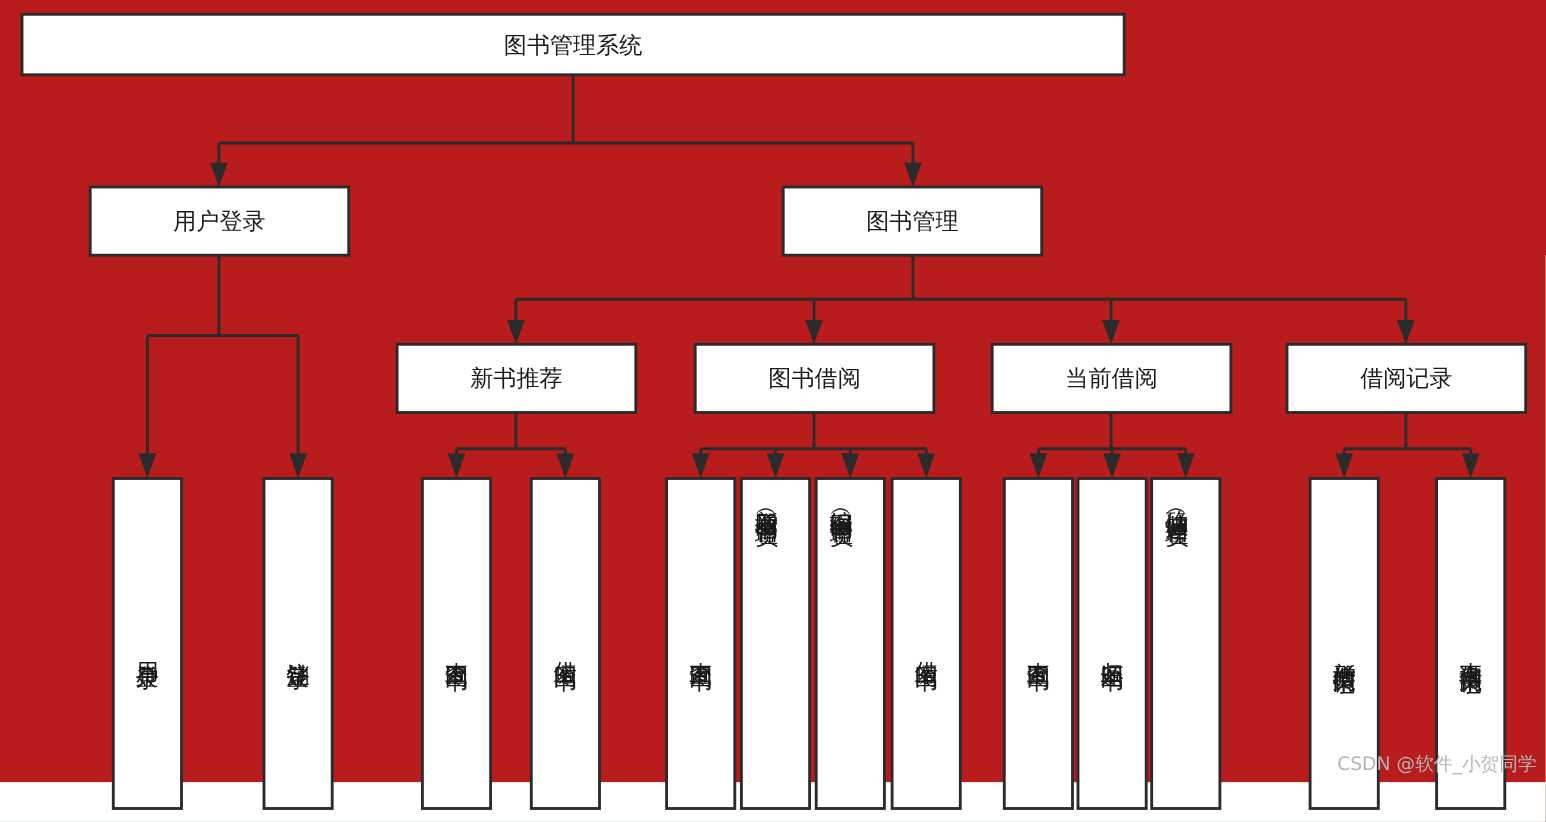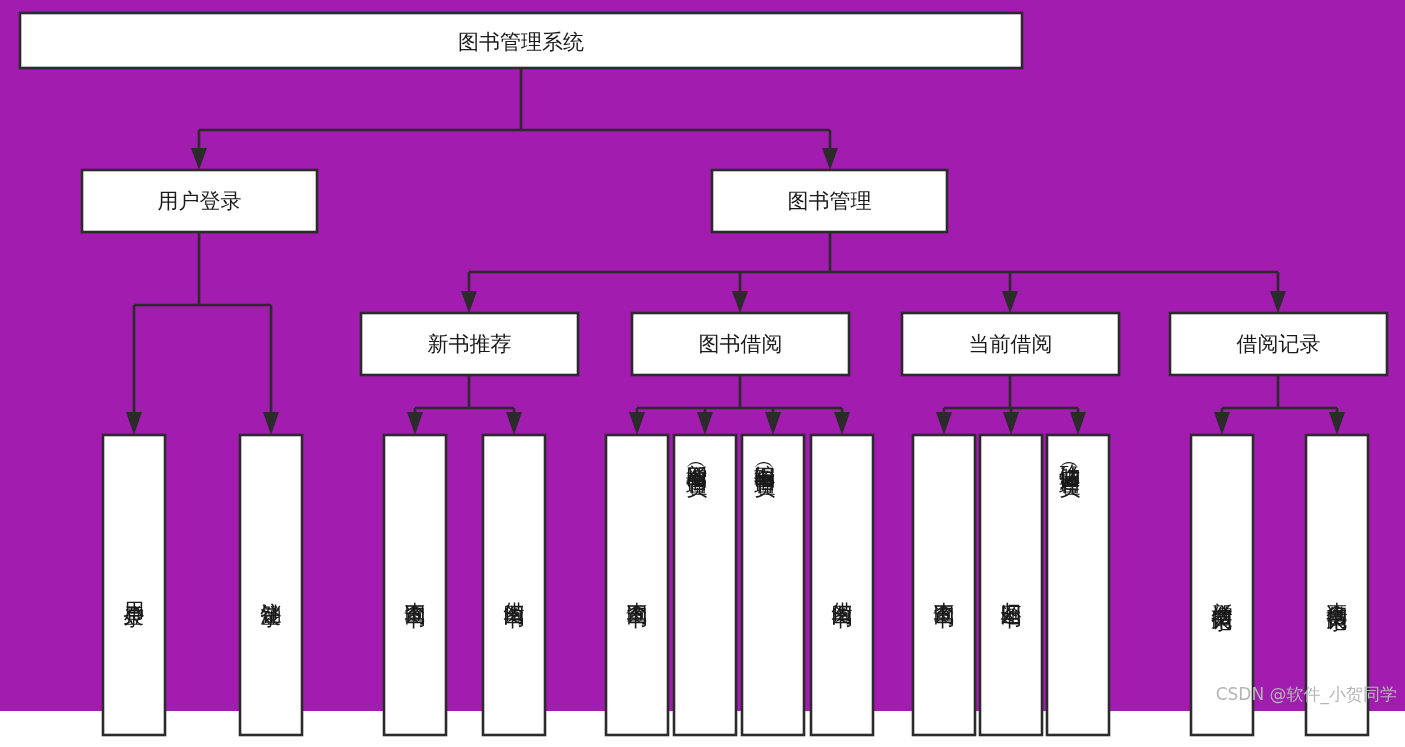--- a/index.html
+++ b/index.html
@@ -10,21 +10,21 @@
   body {
     width: 1405px;
     height: 747px;
     overflow: hidden;
     font-family: "DejaVu Sans", "Liberation Sans", sans-serif;
   }
   #diagram-root {
     position: relative;
     width: 1405px;
     height: 711px;
-    background: #a21caf;
+    background: #b91c1c;
   }
   svg#tree-svg {
     position: absolute;
     top: 0;
     left: 0;
     width: 1405px;
     height: 747px;
   }
   .node-box {
     fill: #ffffff;

